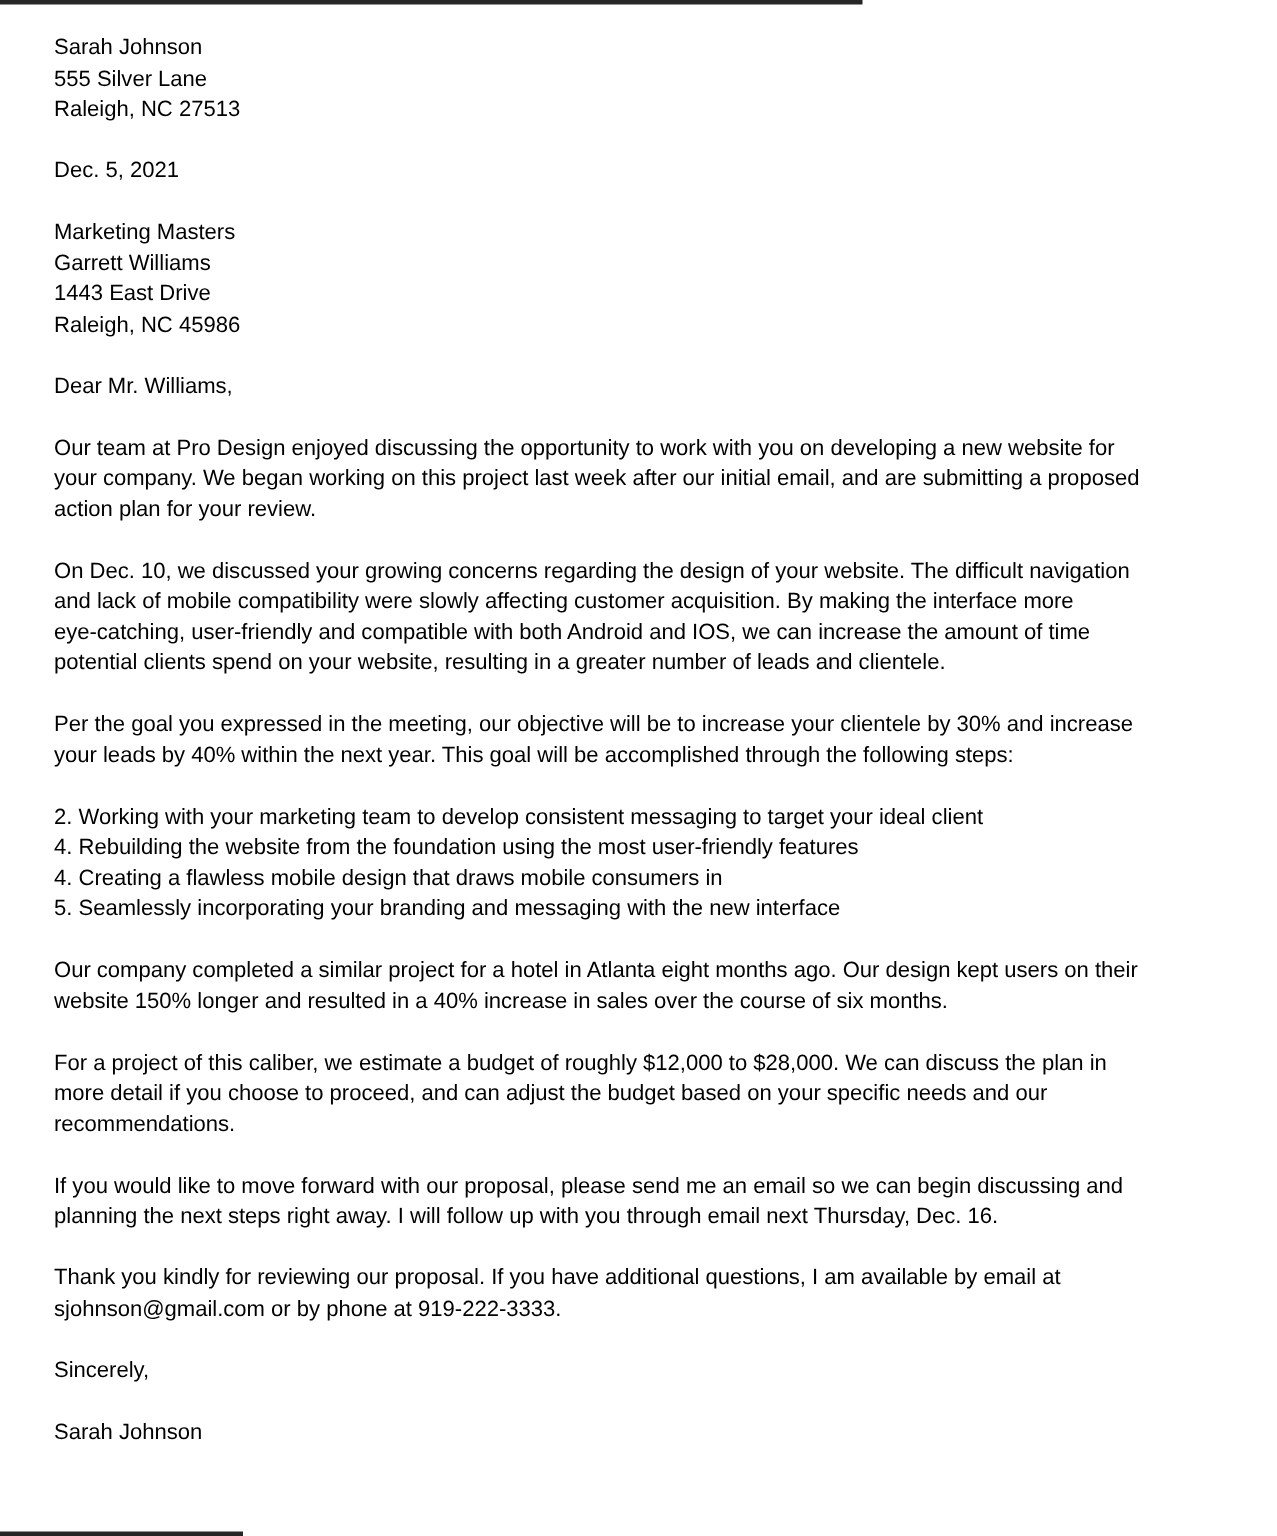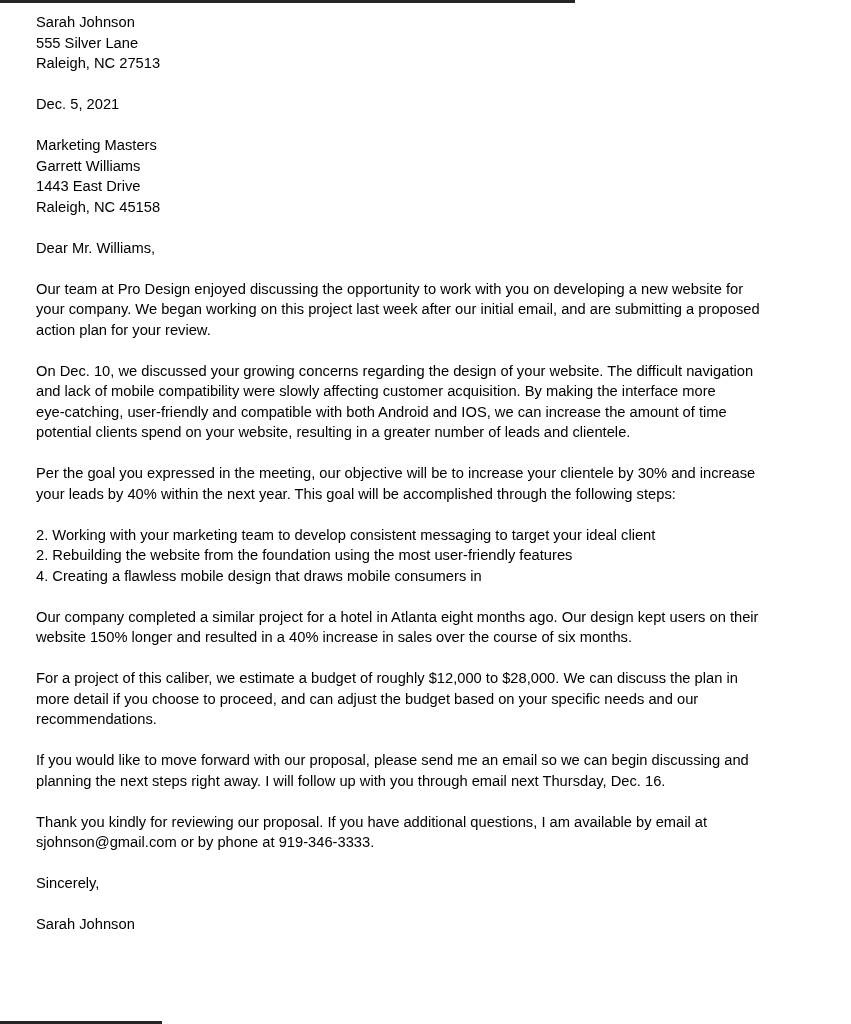--- a/index.html
+++ b/index.html
@@ -14,21 +14,21 @@
     overflow: hidden;
     font-family: "Liberation Sans", "DejaVu Sans", sans-serif;
   }
   .page {
     position: absolute;
     inset: 0;
     background: #ffffff;
     color: #000000;
   }
   .letter {
-    padding: 12px 10px 0 36px;
+    padding: 22px 10px 0 36px;
     font-size: 14.7px;
     line-height: 20.5px;
     color: #000000;
   }
   .block {
     margin: 0 0 20.5px 0;
   }
   .block:last-child {
     margin-bottom: 0;
   }
@@ -58,55 +58,56 @@
       <div>555 Silver Lane</div>
       <div>Raleigh, NC 27513</div>
     </div>
 
     <div class="block">Dec. 5, 2021</div>
 
     <div class="block">
       <div>Marketing Masters</div>
       <div>Garrett Williams</div>
       <div>1443 East Drive</div>
-      <div>Raleigh, NC 45158</div>
+      <div>Raleigh, NC 45986</div>
     </div>
 
     <div class="block">Dear Mr. Williams,</div>
 
     <div class="block para">Our team at Pro Design enjoyed discussing the opportunity to work with you on developing a new website for
 your company. We began working on this project last week after our initial email, and are submitting a proposed
 action plan for your review.</div>
 
     <div class="block para">On Dec. 10, we discussed your growing concerns regarding the design of your website. The difficult navigation
 and lack of mobile compatibility were slowly affecting customer acquisition. By making the interface more
 eye-catching, user-friendly and compatible with both Android and IOS, we can increase the amount of time
 potential clients spend on your website, resulting in a greater number of leads and clientele.</div>
 
     <div class="block para">Per the goal you expressed in the meeting, our objective will be to increase your clientele by 30% and increase
 your leads by 40% within the next year. This goal will be accomplished through the following steps:</div>
 
     <div class="block">
       <div>2. Working with your marketing team to develop consistent messaging to target your ideal client</div>
-      <div>2. Rebuilding the website from the foundation using the most user-friendly features</div>
+      <div>4. Rebuilding the website from the foundation using the most user-friendly features</div>
       <div>4. Creating a flawless mobile design that draws mobile consumers in</div>
+      <div>5. Seamlessly incorporating your branding and messaging with the new interface</div>
     </div>
 
     <div class="block para">Our company completed a similar project for a hotel in Atlanta eight months ago. Our design kept users on their
 website 150% longer and resulted in a 40% increase in sales over the course of six months.</div>
 
     <div class="block para">For a project of this caliber, we estimate a budget of roughly $12,000 to $28,000. We can discuss the plan in
 more detail if you choose to proceed, and can adjust the budget based on your specific needs and our
 recommendations.</div>
 
     <div class="block para">If you would like to move forward with our proposal, please send me an email so we can begin discussing and
 planning the next steps right away. I will follow up with you through email next Thursday, Dec. 16.</div>
 
     <div class="block para">Thank you kindly for reviewing our proposal. If you have additional questions, I am available by email at
-sjohnson@gmail.com or by phone at 919-346-3333.</div>
+sjohnson@gmail.com or by phone at 919-222-3333.</div>
 
     <div class="block">Sincerely,</div>
 
     <div class="block">Sarah Johnson</div>
 
   </div>
 
   <div class="edge-artifact bottom"></div>
 
 </div>

